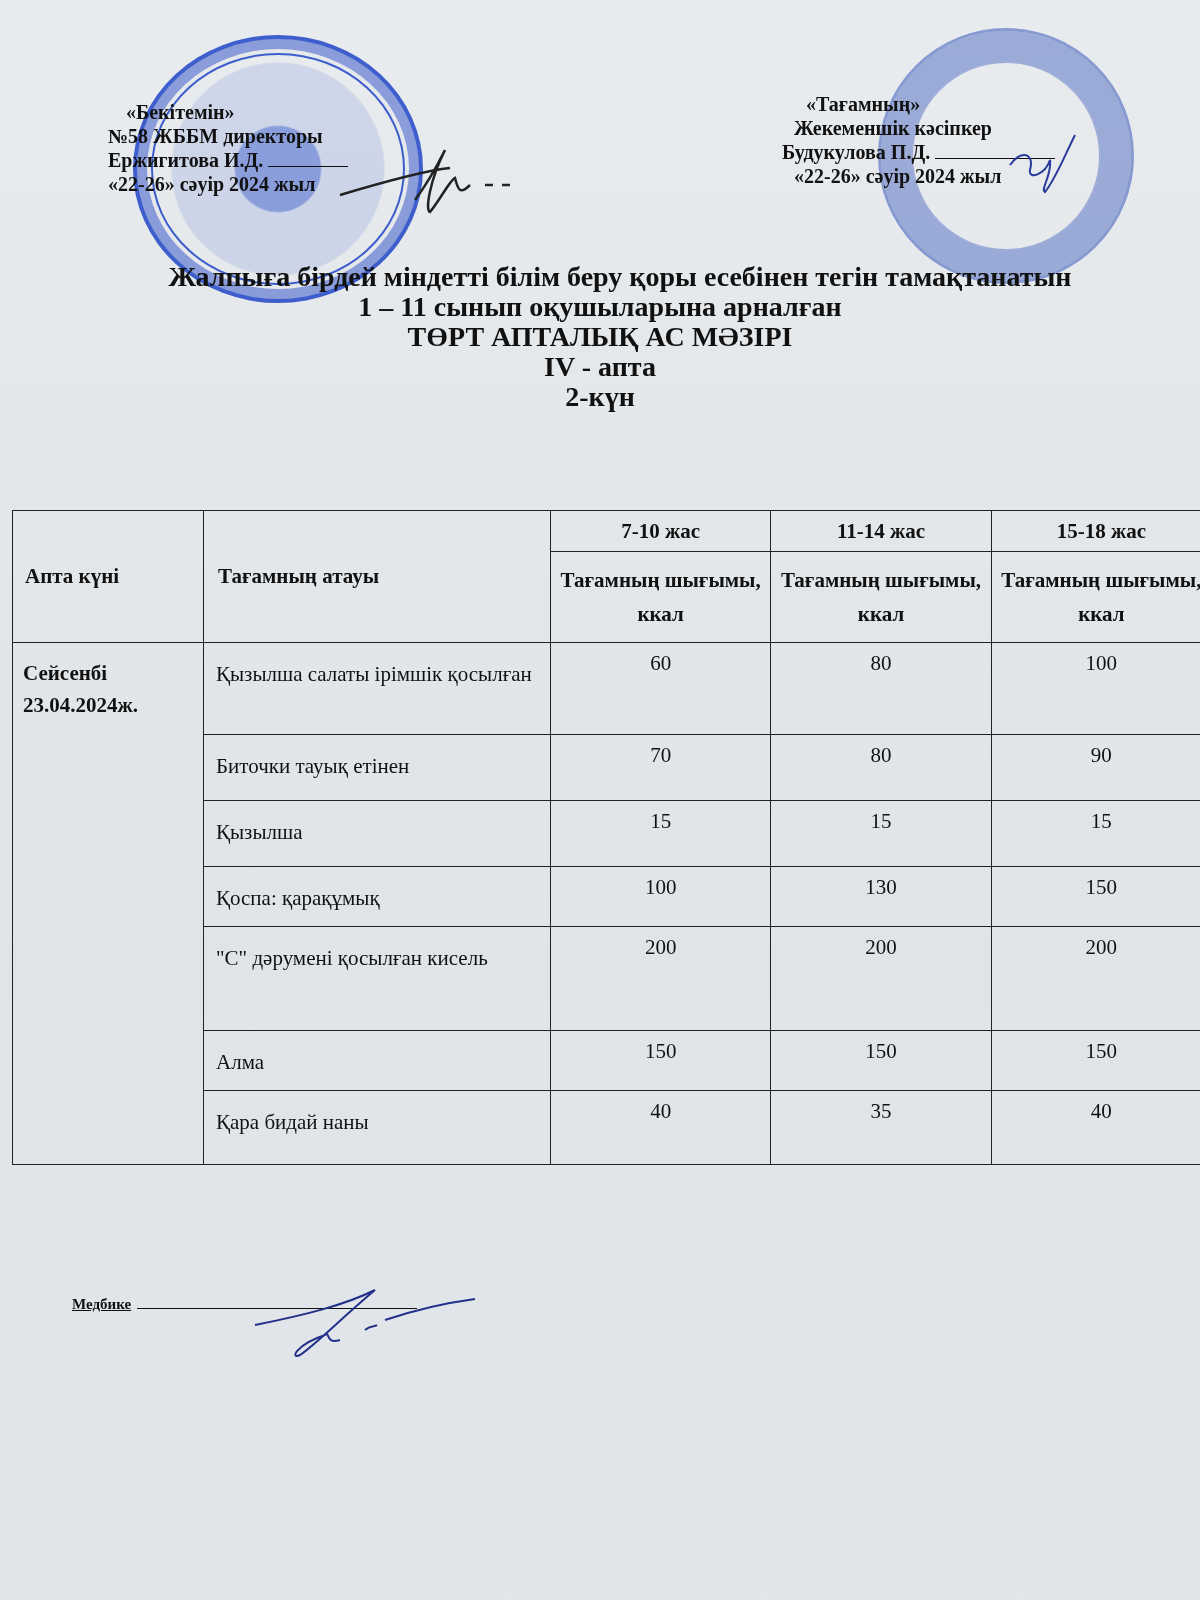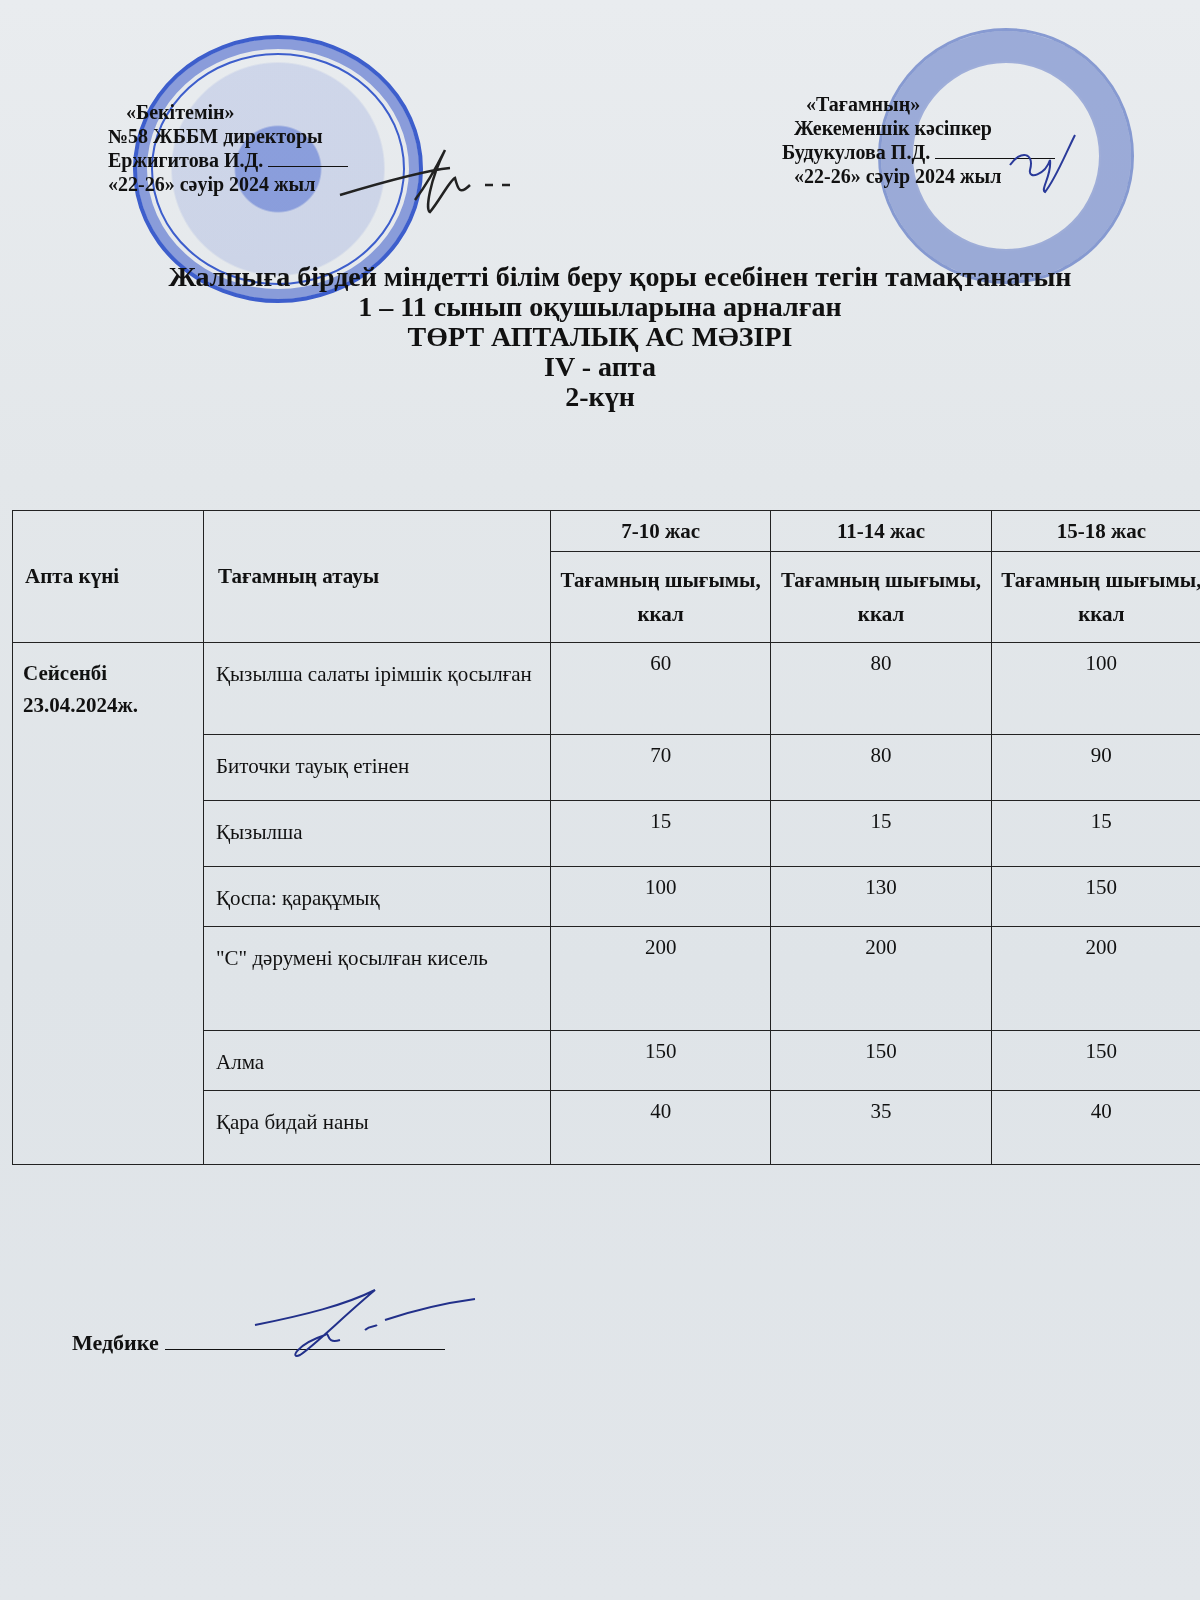--- a/index.html
+++ b/index.html
@@ -39,21 +39,21 @@
     border:1.5px solid #222; vertical-align:top; padding:0;
   }
   th { font-weight:bold; }
   .h-day { width:178px; text-align:left; vertical-align:middle !important; padding-left:12px !important; }
   .h-name { width:332px; text-align:left; vertical-align:middle !important; padding-left:14px !important;margin-top:18px; }
   .h-age { text-align:center; height:40px; vertical-align:middle !important; }
   .h-unit { text-align:center; height:90px; line-height:34px; vertical-align:middle !important; }
   .day-cell { font-weight:bold; padding:14px 0 0 10px !important; line-height:32px; }
   .dish { padding:12px 10px 0 12px !important; line-height:38px; }
   .val { text-align:center; padding-top:8px !important; }
-  .medbike { position:absolute; left:72px; top:1330px; font-weight:bold; font-size:22px; }
+  .medbike { position:absolute; left:72px; top:1296px; font-weight:bold; font-size:15px;text-decoration:underline; }
   .medbike .sig-line { width:280px; margin-left:6px; vertical-align:baseline; }
 </style>
 </head>
 <body>
 
 <div class="stamp stamp-left"></div>
 <div class="stamp stamp-right"></div>
 
 <div class="approve approve-left">
   <div class="l1">«Бекітемін»</div>

